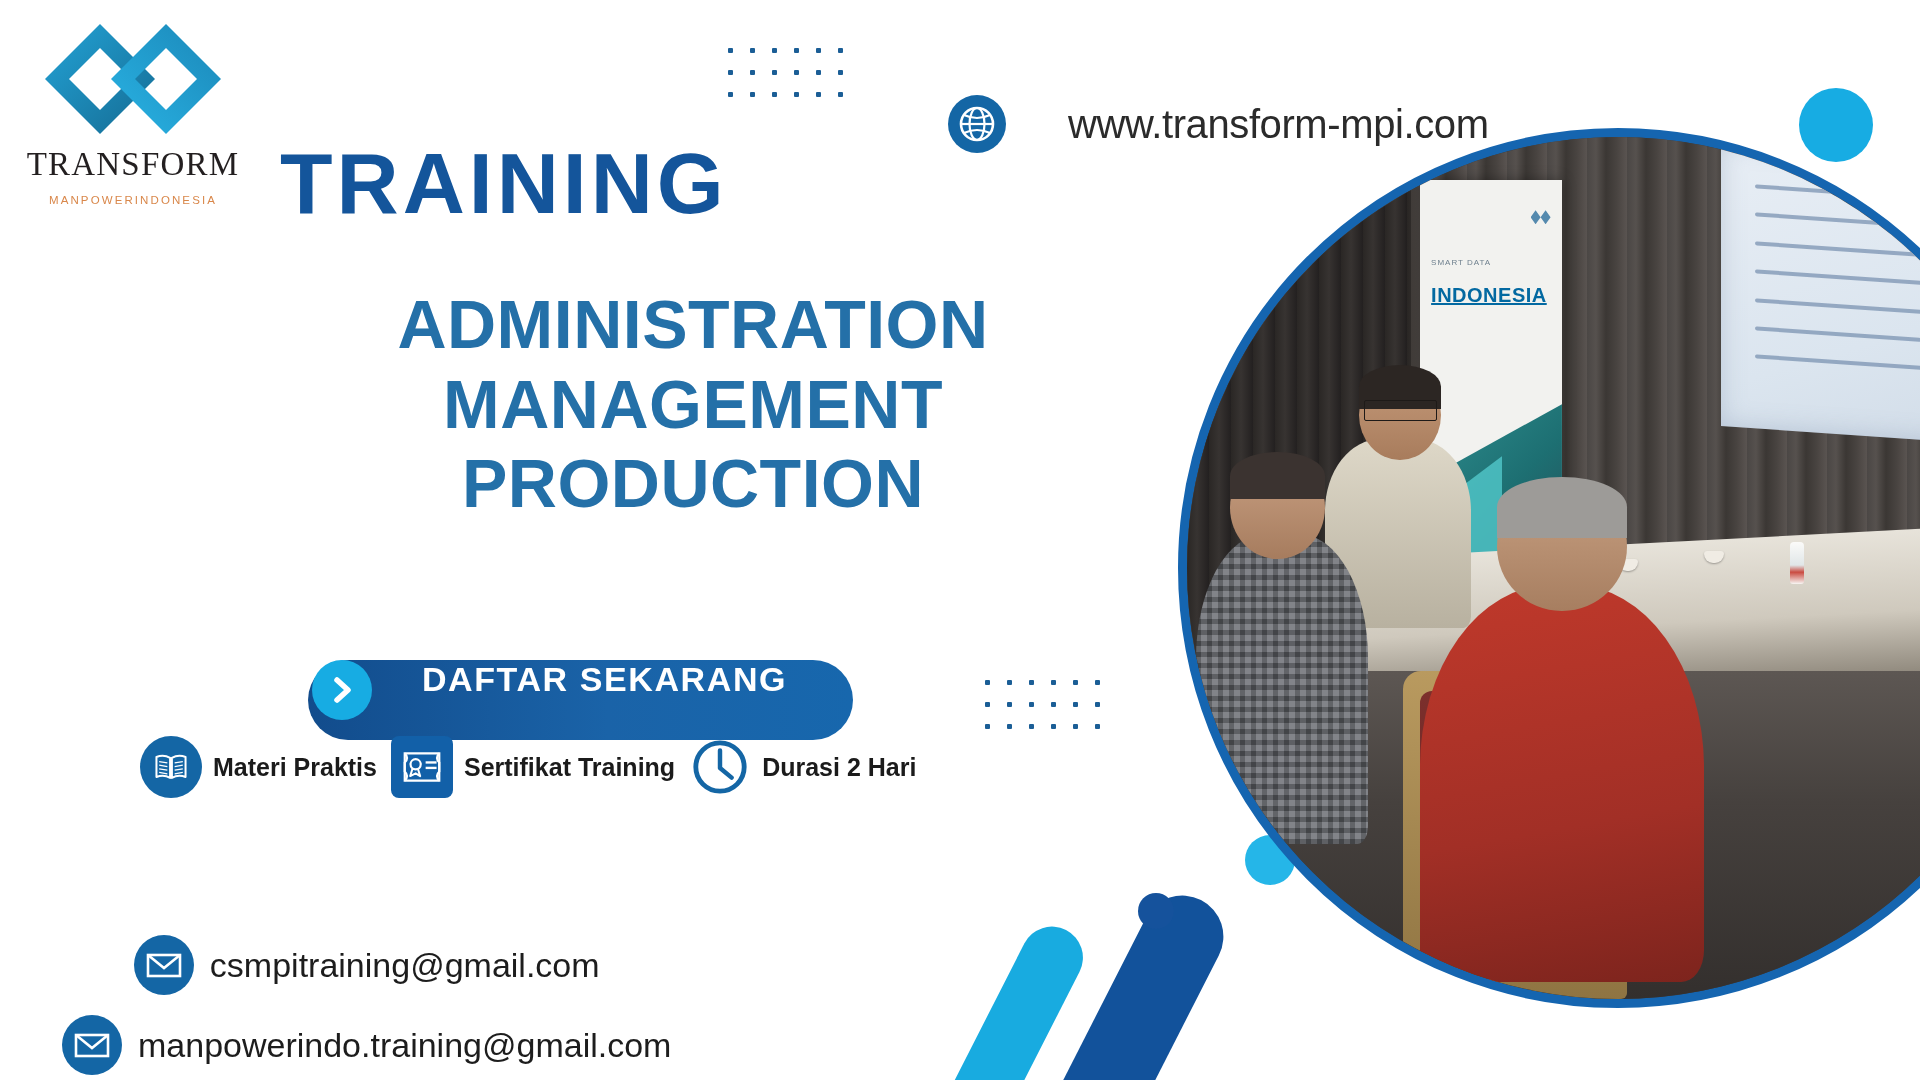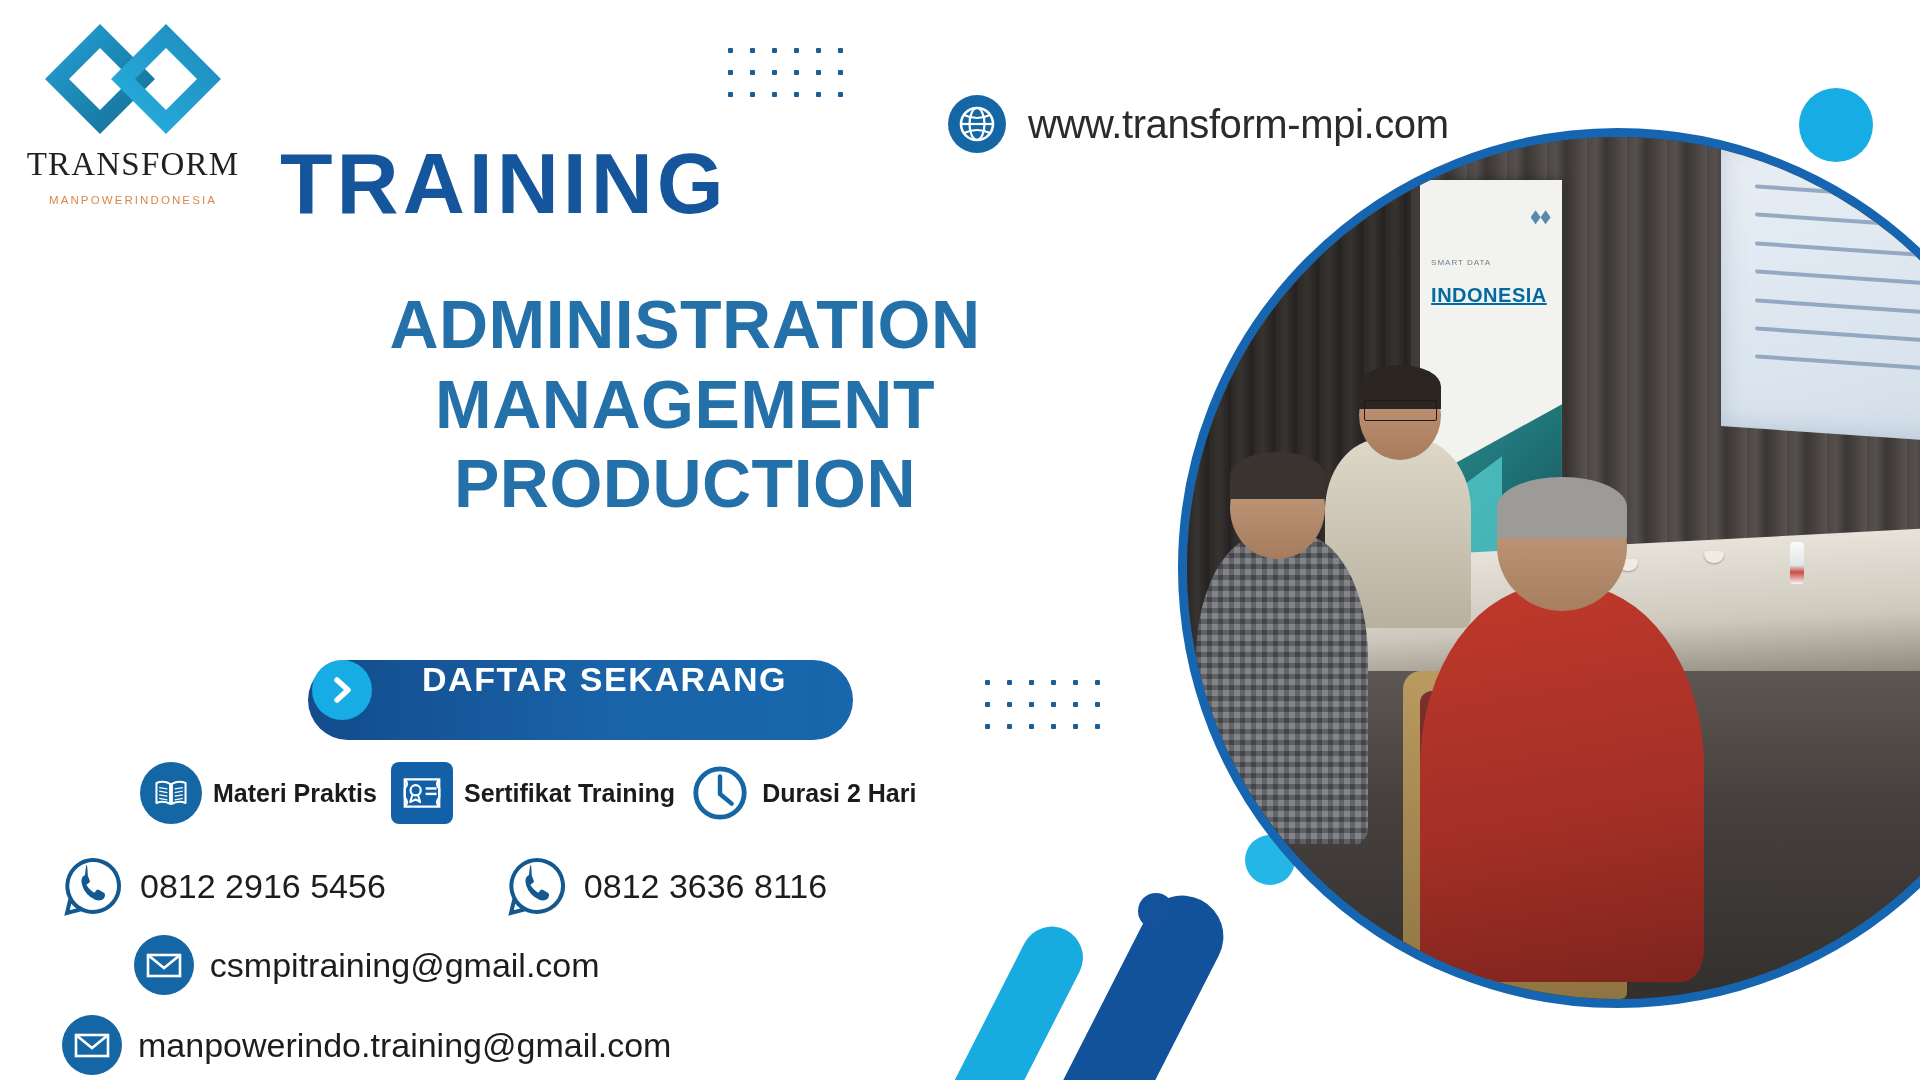--- a/index.html
+++ b/index.html
@@ -49,20 +49,21 @@
     background: #1466a5;
     display: flex; align-items: center; justify-content: center;
     flex: 0 0 auto;
   }
   .globe-icon svg { width: 44px; height: 44px; display: block; }
   .web-text {
     font-size: 40px;
     color: #2b2b2b;
     letter-spacing: -0.4px;
     white-space: nowrap;
+    margin-left: 40px;
   }
 
   
   .dot-grid { position: absolute; display: grid; gap: 17px; }
   .dot-grid span {
     width: 5px; height: 5px; background: #1b5e96; border-radius: 1px;
     display: block;
   }
   #dots-top { left: 728px; top: 48px; grid-template-columns: repeat(6, 5px); grid-template-rows: repeat(3, 5px); }
   #dots-mid { left: 985px; top: 680px; grid-template-columns: repeat(6, 5px); grid-template-rows: repeat(3, 5px); }
@@ -70,21 +71,21 @@
   
   .title-main {
     position: absolute; left: 280px; top: 140px; width: 820px;
     text-align: left;
     font-size: 86px; font-weight: bold;
     color: #14559b;
     letter-spacing: 4px;
     line-height: 1;
   }
   .title-sub {
-    position: absolute; left: 190px; top: 285px; width: 990px;
+    position: absolute; left: 198px; top: 285px; width: 990px;
     text-align: center;
     font-size: 68px; font-weight: bold;
     color: #2470a8;
     line-height: 1.17;
     letter-spacing: 0.5px;
   }
   .title-sub div { white-space: nowrap; }
 
   
   .cta {
@@ -106,21 +107,21 @@
   .cta-label {
     flex: 1; text-align: center;
     color: #ffffff; font-size: 34px; font-weight: bold;
     letter-spacing: 1.6px;
     padding-right: 16px;
     white-space: nowrap;
   }
 
   
   .features {
-    position: absolute; left: 140px; top: 762px;
+    position: absolute; left: 140px; top: 736px;
     display: flex; align-items: center; gap: 14px;
   }
   .feature { display: flex; align-items: center; gap: 11px; }
   .feature-label {
     font-size: 25px; font-weight: bold; color: #1b1b1b; white-space: nowrap;
   }
   .ico-circle {
     width: 62px; height: 62px; border-radius: 50%;
     background: #1466a5;
     display: flex; align-items: center; justify-content: center;
@@ -479,40 +480,20 @@
         <svg viewBox="0 0 62 62" width="60" height="60" xmlns="http://www.w3.org/2000/svg">
           <circle cx="31" cy="31" r="25" fill="none" stroke="#1466a5" stroke-width="5"></circle>
           <path d="M31 14 V32 L43 42" fill="none" stroke="#1466a5" stroke-width="4.6" stroke-linecap="round" stroke-linejoin="round"></path>
         </svg>
       </div>
       <span class="feature-label">Durasi 2 Hari</span>
     </div>
 
   </div>
 
-  <div class="contact-row" id="phones">
-    <div class="contact">
-      <div class="wa-icon">
-        <svg viewBox="0 0 62 62" xmlns="http://www.w3.org/2000/svg">
-          <path d="M31 5 a26 26 0 1 1 -22.6 38.8 L5 58 L19.6 54.2 A26 26 0 0 1 31 5 Z" fill="none" stroke="#13598f" stroke-width="4"></path>
-          <path d="M23 20 q-4 2 -3.5 7 q1 9 9 15 q6 4.5 11 3 q3-1 3.5-4.5 q.2-2-1.5-3 l-4.5-2.6 q-1.6-.9-2.8.6 l-1.8 2.3 q-5-2.6-8-8 l2.4-1.7 q1.6-1.1.8-2.9 L25.8 20.6 Q25-.8 23 20 Z" fill="#13598f"></path>
-        </svg>
-      </div>
-      <span class="contact-text">0812 2916 5456</span>
-    </div>
-    <div class="contact">
-      <div class="wa-icon">
-        <svg viewBox="0 0 62 62" xmlns="http://www.w3.org/2000/svg">
-          <path d="M31 5 a26 26 0 1 1 -22.6 38.8 L5 58 L19.6 54.2 A26 26 0 0 1 31 5 Z" fill="none" stroke="#13598f" stroke-width="4"></path>
-          <path d="M23 20 q-4 2 -3.5 7 q1 9 9 15 q6 4.5 11 3 q3-1 3.5-4.5 q.2-2-1.5-3 l-4.5-2.6 q-1.6-.9-2.8.6 l-1.8 2.3 q-5-2.6-8-8 l2.4-1.7 q1.6-1.1.8-2.9 L25.8 20.6 Q25-.8 23 20 Z" fill="#13598f"></path>
-        </svg>
-      </div>
-      <span class="contact-text">0812 3636 8116</span>
-    </div>
-  </div>
 
   <div class="contact-row" id="emails">
     <div class="contact">
       <div class="mail-icon">
         <svg viewBox="0 0 36 26" xmlns="http://www.w3.org/2000/svg">
           <rect x="2" y="3" width="32" height="21" fill="none" stroke="#ffffff" stroke-width="2.6"></rect>
           <path d="M2 3 L18 16 L34 3" fill="none" stroke="#ffffff" stroke-width="2.6"></path>
         </svg>
       </div>
       <span class="contact-text">csmpitraining@gmail.com</span>

